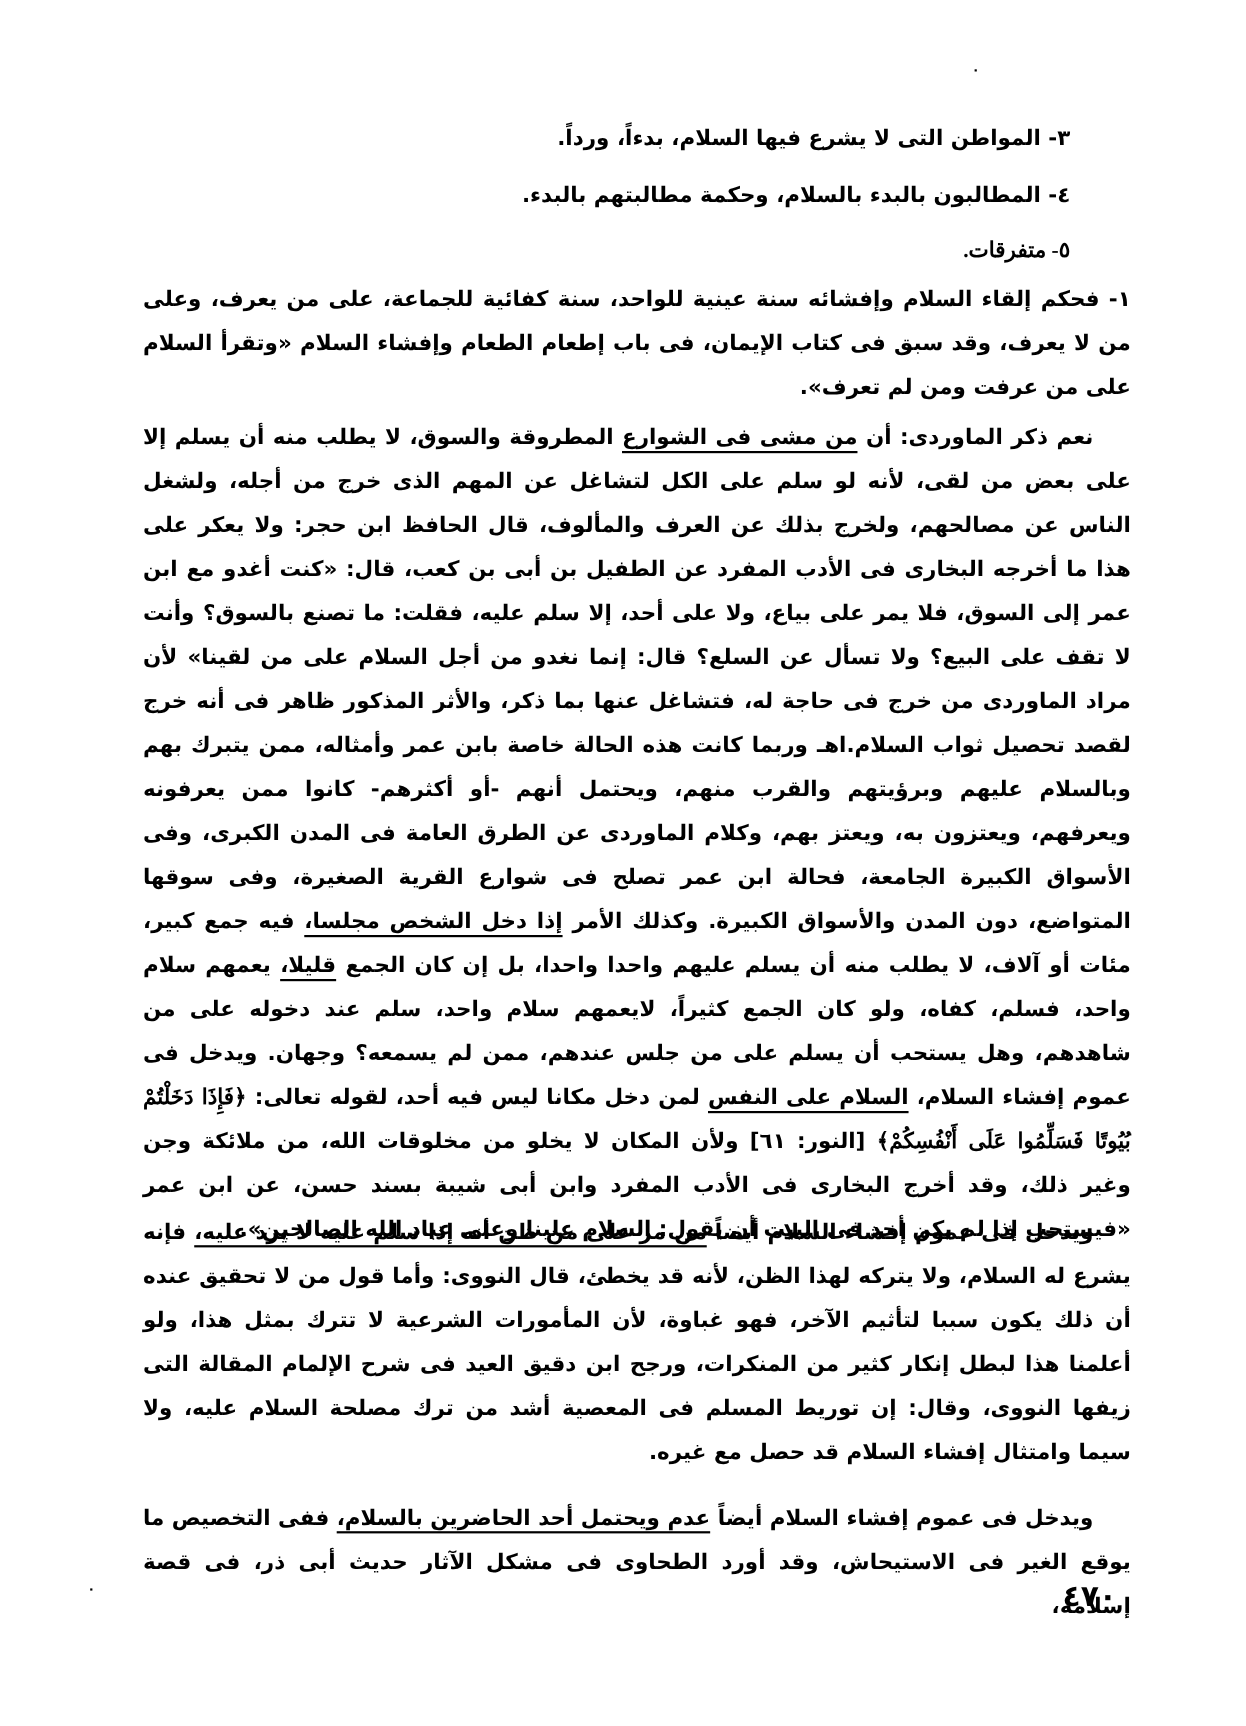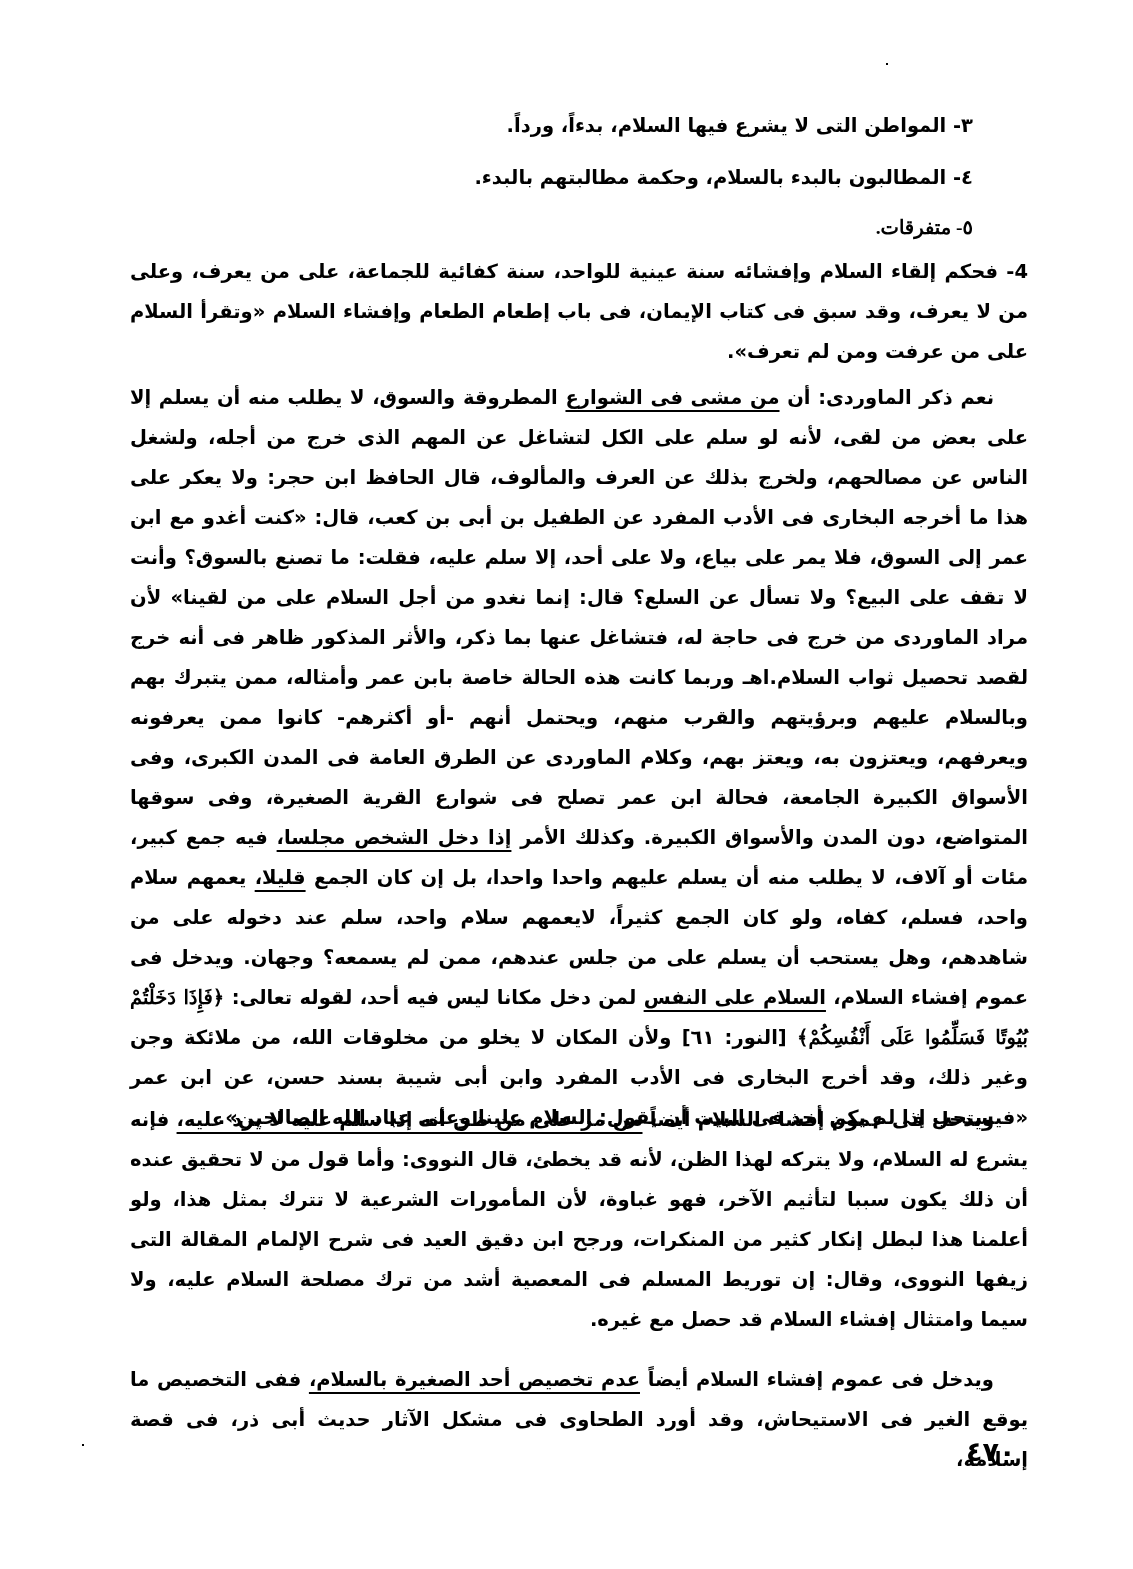--- a/index.html
+++ b/index.html
@@ -87,26 +87,26 @@
   </div>
   <div class="list-item" style="top:66px;">
     <span>٤-</span>
     <span>المطالبون بالبدء بالسلام، وحكمة مطالبتهم بالبدء.</span>
   </div>
   <div class="list-item" style="top:116px;font-family:Liberation Serif, serif;">
     <span>٥-</span>
     <span>متفرقات.</span>
   </div>
 
-  <p class="para" style="top:152px;margin:0;"><span class="lead">4- فحكم إلقاء السلام وإفشائه</span><span> سنة عينية للواحد، سنة كفائية للجماعة، على من يعرف، وعلى من لا يعرف، وقد سبق فى كتاب الإيمان، فى باب إطعام الطعام وإفشاء السلام «وتقرأ السلام على من عرفت ومن لم تعرف».</span></p>
+  <p class="para" style="top:152px;margin:0;"><span class="lead">١- فحكم إلقاء السلام وإفشائه</span><span> سنة عينية للواحد، سنة كفائية للجماعة، على من يعرف، وعلى من لا يعرف، وقد سبق فى كتاب الإيمان، فى باب إطعام الطعام وإفشاء السلام «وتقرأ السلام على من عرفت ومن لم تعرف».</span></p>
 
   <p class="para" style="top:278px;margin:0;"><span class="indent"></span><span>نعم ذكر الماوردى: أن </span><u>من مشى فى الشوارع</u><span> المطروقة والسوق، لا يطلب منه أن يسلم إلا على بعض من لقى، لأنه لو سلم على الكل لتشاغل عن المهم الذى خرج من أجله، ولشغل الناس عن مصالحهم، ولخرج بذلك عن العرف والمألوف، قال الحافظ ابن حجر: ولا يعكر على هذا ما أخرجه البخارى فى الأدب المفرد عن الطفيل بن أبى بن كعب، قال: «كنت أغدو مع ابن عمر إلى السوق، فلا يمر على بياع، ولا على أحد، إلا سلم عليه، فقلت: ما تصنع بالسوق؟ وأنت لا تقف على البيع؟ ولا تسأل عن السلع؟ قال: إنما نغدو من أجل السلام على من لقينا» لأن مراد الماوردى من خرج فى حاجة له، فتشاغل عنها بما ذكر، والأثر المذكور ظاهر فى أنه خرج لقصد تحصيل ثواب السلام.اهـ وربما كانت هذه الحالة خاصة بابن عمر وأمثاله، ممن يتبرك بهم وبالسلام عليهم وبرؤيتهم والقرب منهم، ويحتمل أنهم -أو أكثرهم- كانوا ممن يعرفونه ويعرفهم، ويعتزون به، ويعتز بهم، وكلام الماوردى عن الطرق العامة فى المدن الكبرى، وفى الأسواق الكبيرة الجامعة، فحالة ابن عمر تصلح فى شوارع القرية الصغيرة، وفى سوقها المتواضع، دون المدن والأسواق الكبيرة. وكذلك الأمر </span><u>إذا دخل الشخص مجلسا،</u><span> فيه جمع كبير، مئات أو آلاف، لا يطلب منه أن يسلم عليهم واحدا واحدا، بل إن كان الجمع </span><u>قليلا،</u><span> يعمهم سلام واحد، فسلم، كفاه، ولو كان الجمع كثيراً، لايعمهم سلام واحد، سلم عند دخوله على من شاهدهم، وهل يستحب أن يسلم على من جلس عندهم، ممن لم يسمعه؟ وجهان. ويدخل فى عموم إفشاء السلام، </span><u>السلام على النفس</u><span> لمن دخل مكانا ليس فيه أحد، لقوله تعالى: </span><span class="ayah">﴿فَإِذَا دَخَلْتُمْ بُيُوتًا فَسَلِّمُوا عَلَى أَنْفُسِكُمْ﴾</span><span> [النور: ٦١]</span><span> ولأن المكان لا يخلو من مخلوقات الله، من ملائكة وجن وغير ذلك، وقد أخرج البخارى فى الأدب المفرد وابن أبى شيبة بسند حسن، عن ابن عمر «فيستحب إذا لم يكن أحد فى البيت أن يقول: السلام علينا وعلى عباد الله الصالحين».</span></p>
 
   <p class="para" style="top:1000px;margin:0;"><span class="indent"></span><span>ويدخل فى عموم إفشاء السلام أيضاً </span><u>من مر على من ظن أنه إذا سلم عليه لا يرد عليه،</u><span> فإنه يشرع له السلام، ولا يتركه لهذا الظن، لأنه قد يخطئ، قال النووى: وأما قول من لا تحقيق عنده أن ذلك يكون سببا لتأثيم الآخر، فهو غباوة، لأن المأمورات الشرعية لا تترك بمثل هذا، ولو أعلمنا هذا لبطل إنكار كثير من المنكرات، ورجح ابن دقيق العيد فى شرح الإلمام المقالة التى زيفها النووى، وقال: إن توريط المسلم فى المعصية أشد من ترك مصلحة السلام عليه، ولا سيما وامتثال إفشاء السلام قد حصل مع غيره.</span></p>
 
-  <p class="para" style="top:1260px;margin:0;"><span class="indent"></span><span>ويدخل فى عموم إفشاء السلام أيضاً </span><u>عدم تخصيص أحد الصغيرة بالسلام،</u><span> ففى التخصيص ما يوقع الغير فى الاستيحاش، وقد أورد الطحاوى فى مشكل الآثار حديث أبى ذر، فى قصة إسلامه،</span></p>
+  <p class="para" style="top:1260px;margin:0;"><span class="indent"></span><span>ويدخل فى عموم إفشاء السلام أيضاً </span><u>عدم ويحتمل أحد الحاضرين بالسلام،</u><span> ففى التخصيص ما يوقع الغير فى الاستيحاش، وقد أورد الطحاوى فى مشكل الآثار حديث أبى ذر، فى قصة إسلامه،</span></p>
 
 </div>
 
 <div class="page-number">٤٧٠</div>
 
 <div class="speck" style="left:886px;top:63px;"></div>
 <div class="speck" style="left:82px;top:1444px;"></div>
 
 </body></html>

